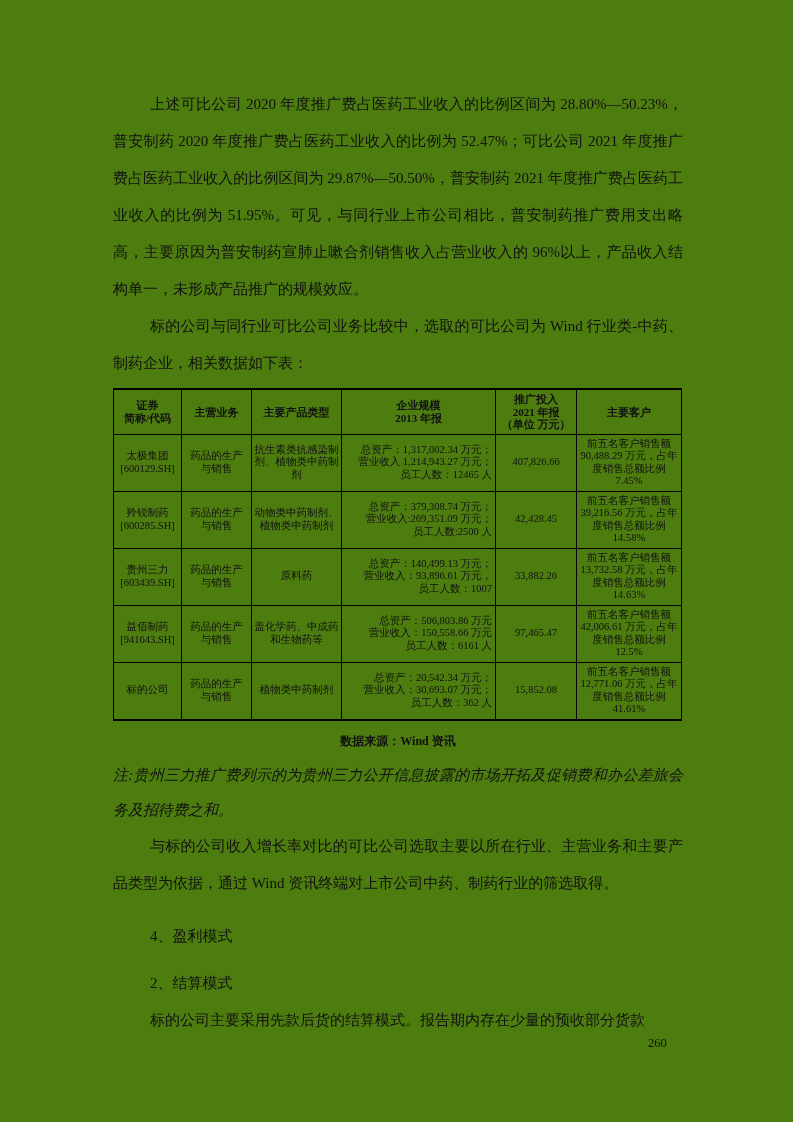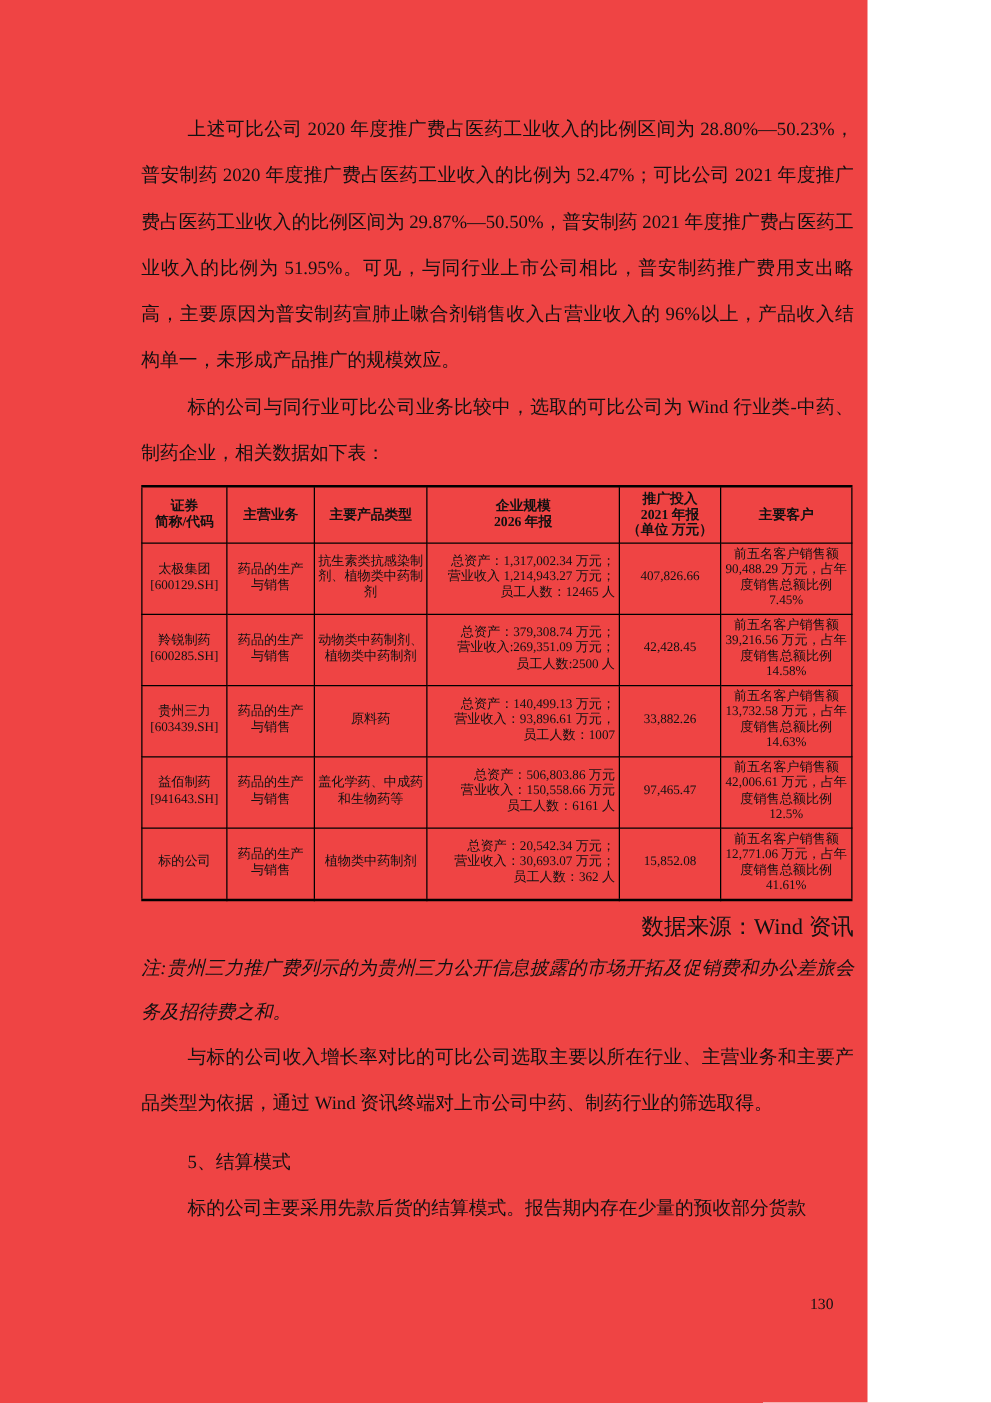--- a/index.html
+++ b/index.html
@@ -1,23 +1,22 @@
 <!DOCTYPE html>
 <html lang="zh"><head>
 <meta charset="utf-8">
 <style>
   html,body { margin:0; padding:0; background:#ffffff; }
   .page {
     position:relative;
-    width:682px; height:1122px;
-    background:#ef4444;
+    width:793px; height:1122px;
+    background:#4d7c0f;
     font-family:"Liberation Serif","DejaVu Serif",serif;
     color:#111111;
     overflow:hidden;
-    padding-left:12px;
   }
   .content {
     position:absolute; left:113px; top:86px; width:570px;
   }
   p.body {
     margin:0;
     font-size:15px;
     line-height:37px;
     text-align:justify;
     text-indent:37px;
@@ -54,21 +53,21 @@
     font-size:11px;
     height:37px;
   }
   table.cmp td { height:46px; }
   table.cmp td.col-scale {
     text-align:right;
     padding-left:5px;
     padding-right:3px;
   }
   table.cmp td.col-customers { line-height:12.5px;margin-left:47px; }
-  .src-note { margin-top:3px; font-size:18px; line-height:34px; text-align:right; }
+  .src-note { margin-top:3px; font-size:12px; line-height:34px; text-align:center;font-weight:bold; }
   .foot-note { margin:0; font-size:15px; line-height:35px; text-align:justify;font-style:italic; }
   .page-number {
     position:absolute; left:648px; top:1036px;
     font-size:12.5px; color:#111;
   }
   .gap-before-h4 { margin-top:16px; }
   .gap-before-h5 { margin-top:10px; }
   .gap-p2 { margin-top:8px; }
 </style>
 </head>
@@ -90,21 +89,21 @@
           <col style="width:81px">
           <col style="width:105px">
       </colgroup>
       <thead>
         <tr>
             <th>证券
 简称/代码</th>
             <th>主营业务</th>
             <th>主要产品类型</th>
             <th>企业规模
-2026 年报</th>
+2013 年报</th>
             <th>推广投入
 2021 年报
 （单位 万元）</th>
             <th>主要客户</th>
           </tr>
       </thead>
       <tbody>
           <tr>
             <td class="col-code">太极集团
 [600129.SH]</td>
@@ -166,22 +165,23 @@
           </tr>
         </tbody>
     </table>
 
     <div class="src-note">数据来源：Wind 资讯</div>
 
     <p class="foot-note">注:贵州三力推广费列示的为贵州三力公开信息披露的市场开拓及促销费和办公差旅会务及招待费之和。</p>
 
     <p class="body">与标的公司收入增长率对比的可比公司选取主要以所在行业、主营业务和主要产品类型为依据，通过 Wind 资讯终端对上市公司中药、制药行业的筛选取得。</p>
 
+    <p class="heading gap-before-h4">4、盈利模式</p>
 
 
-    <p class="heading gap-before-h5">5、结算模式</p>
+    <p class="heading gap-before-h5">2、结算模式</p>
 
     <p class="body">标的公司主要采用先款后货的结算模式。报告期内存在少量的预收部分货款</p>
 
   </div>
 
-  <div class="page-number">130</div>
+  <div class="page-number">260</div>
 </div>
 
 </body></html>

